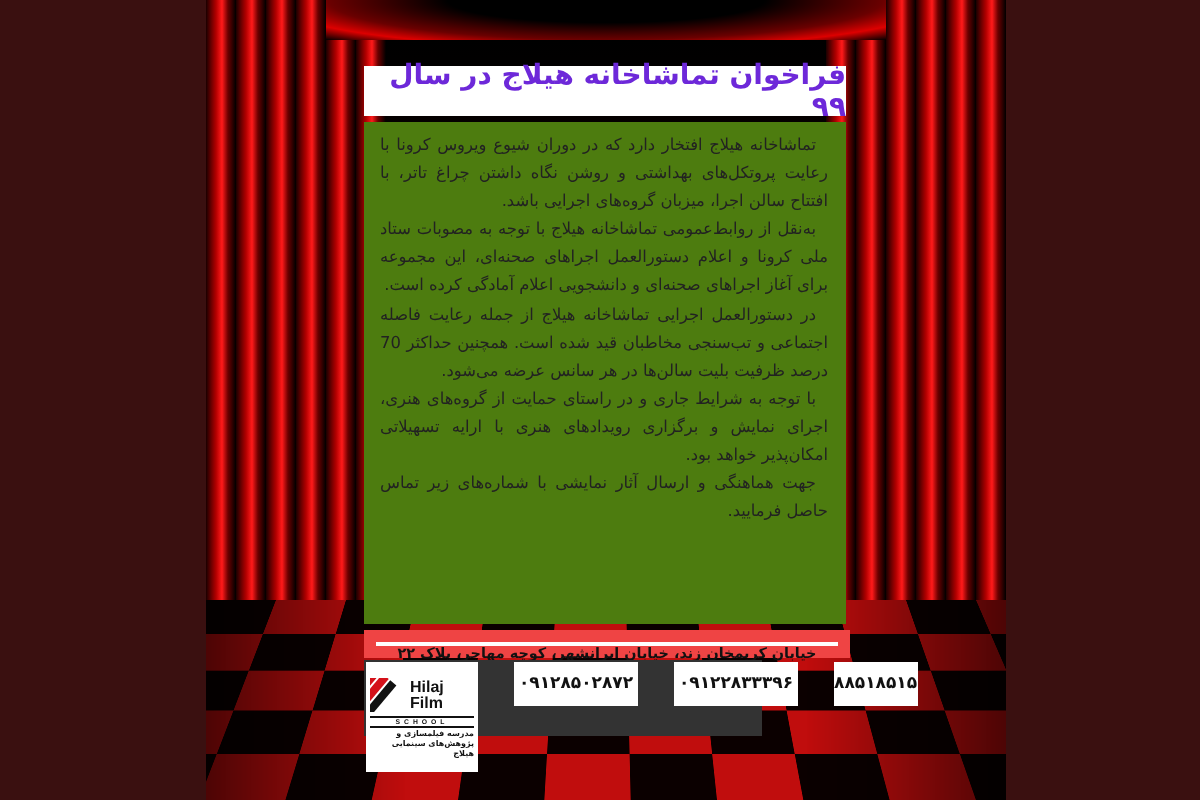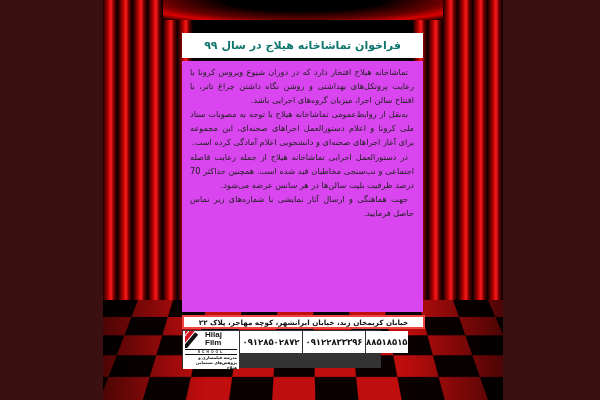--- a/index.html
+++ b/index.html
@@ -33,37 +33,37 @@
   .floor-shade {
     position: absolute; left: 0; right: 0; top: 300px; height: 100px;
     background: linear-gradient(90deg, rgba(0,0,0,0.6), rgba(0,0,0,0) 25%, rgba(0,0,0,0) 75%, rgba(0,0,0,0.6));
   }
   .title-box {
     position: absolute; left: 79px; top: 33px; width: 241px; height: 25px;
     background: #fff; display: flex; align-items: center; justify-content: center;
     direction: rtl;
   }
   .title-box span {
-    color: #0f766e; font-weight: bold; font-size: 11px; text-align: right;
+    color: #6d28d9; font-weight: bold; font-size: 14px; text-align: right;
   }
   .body-box {
     position: absolute; left: 79px; top: 61px; width: 241px; height: 251px;
-    background: #d946ef; padding: 4px 9px 4px 8px; direction: rtl; text-align: justify;
+    background: #4d7c0f; padding: 4px 9px 4px 8px; direction: rtl; text-align: justify;
     color: #222; font-size: 8.2px; line-height: 14.1px;
   }
   .body-box p { text-indent: 6px; }
   .address-box {
     position: absolute; left: 79px; top: 315px; width: 243px; height: 14px;
-    background: #fff; border: 2px solid #ef4444; direction: rtl;
+    background: #fff; border: 6px solid #ef4444; direction: rtl;
     font-size: 7.2px; font-weight: bold; text-align: center; line-height: 12px; color: #111;
   }
   .contact-table {
     position: absolute; left: 79px; top: 330px; width: 199px; height: 38px;
     display: grid; grid-template-columns: 56px 62px 62px 1fr; grid-template-rows: 22px 15px;
-    gap: 1px; background: #333; border: 1px solid #333;
+    gap: 18px; background: #333; border: 1px solid #333;
   }
   .cell { background: #fff; display: flex; align-items: center; justify-content: center; font-size: 8.5px; font-weight: bold; color: #111; }
   .logo-cell { grid-row: 1 / span 2; grid-column: 1; flex-direction: column; align-items: stretch; padding: 2px; }
   .logo-top { display: flex; align-items: center; height: 18px; }
   .logo-mark {
     width: 20px; height: 17px; position: relative; overflow: hidden;
   }
   .logo-mark::before {
     content: ""; position: absolute; left: 2px; top: -4px; width: 4px; height: 26px; background: #d4111a; transform: rotate(40deg); transform-origin: top;
     box-shadow: 5px 0 0 #d4111a, 10px 0 0 #111;
@@ -86,20 +86,21 @@
   <div class="floor-shade"></div>
 
   <div class="title-box">
     <span>فراخوان تماشاخانه هیلاج  در سال ۹۹</span>
   </div>
 
   <div class="body-box">
     <p>تماشاخانه هیلاج افتخار دارد که در دوران شیوع ویروس کرونا با رعایت پروتکل‌های بهداشتی و روشن نگاه داشتن چراغ تاتر، با افتتاح سالن اجرا، میزبان گروه‌های اجرایی باشد.</p>
     <p>به‌نقل از روابط‌عمومی تماشاخانه هیلاج با توجه به مصوبات ستاد ملی کرونا و اعلام دستورالعمل اجراهای صحنه‌ای، این مجموعه برای آغاز اجراهای صحنه‌ای و دانشجویی اعلام آمادگی کرده است.</p>
     <p>در دستورالعمل اجرایی تماشاخانه هیلاج از جمله رعایت فاصله اجتماعی و تب‌سنجی مخاطبان قید شده است. همچنین حداکثر 70 درصد ظرفیت بلیت سالن‌ها در هر سانس عرضه می‌شود.</p>
+    <p>با توجه به شرایط جاری و در راستای حمایت از گروه‌های هنری، اجرای نمایش و برگزاری رویدادهای هنری با ارایه تسهیلاتی امکان‌پذیر خواهد بود.</p>
     <p>جهت هماهنگی و ارسال آثار نمایشی با شماره‌های زیر تماس حاصل فرمایید.</p>
   </div>
 
   <div class="address-box">خیابان کریمخان زند، خیابان ایرانشهر، کوچه مهاجر، پلاک ۲۲</div>
 
   <div class="contact-table">
     <div class="cell logo-cell">
       <div class="logo-top">
         <div class="logo-mark"></div>
         <div>

